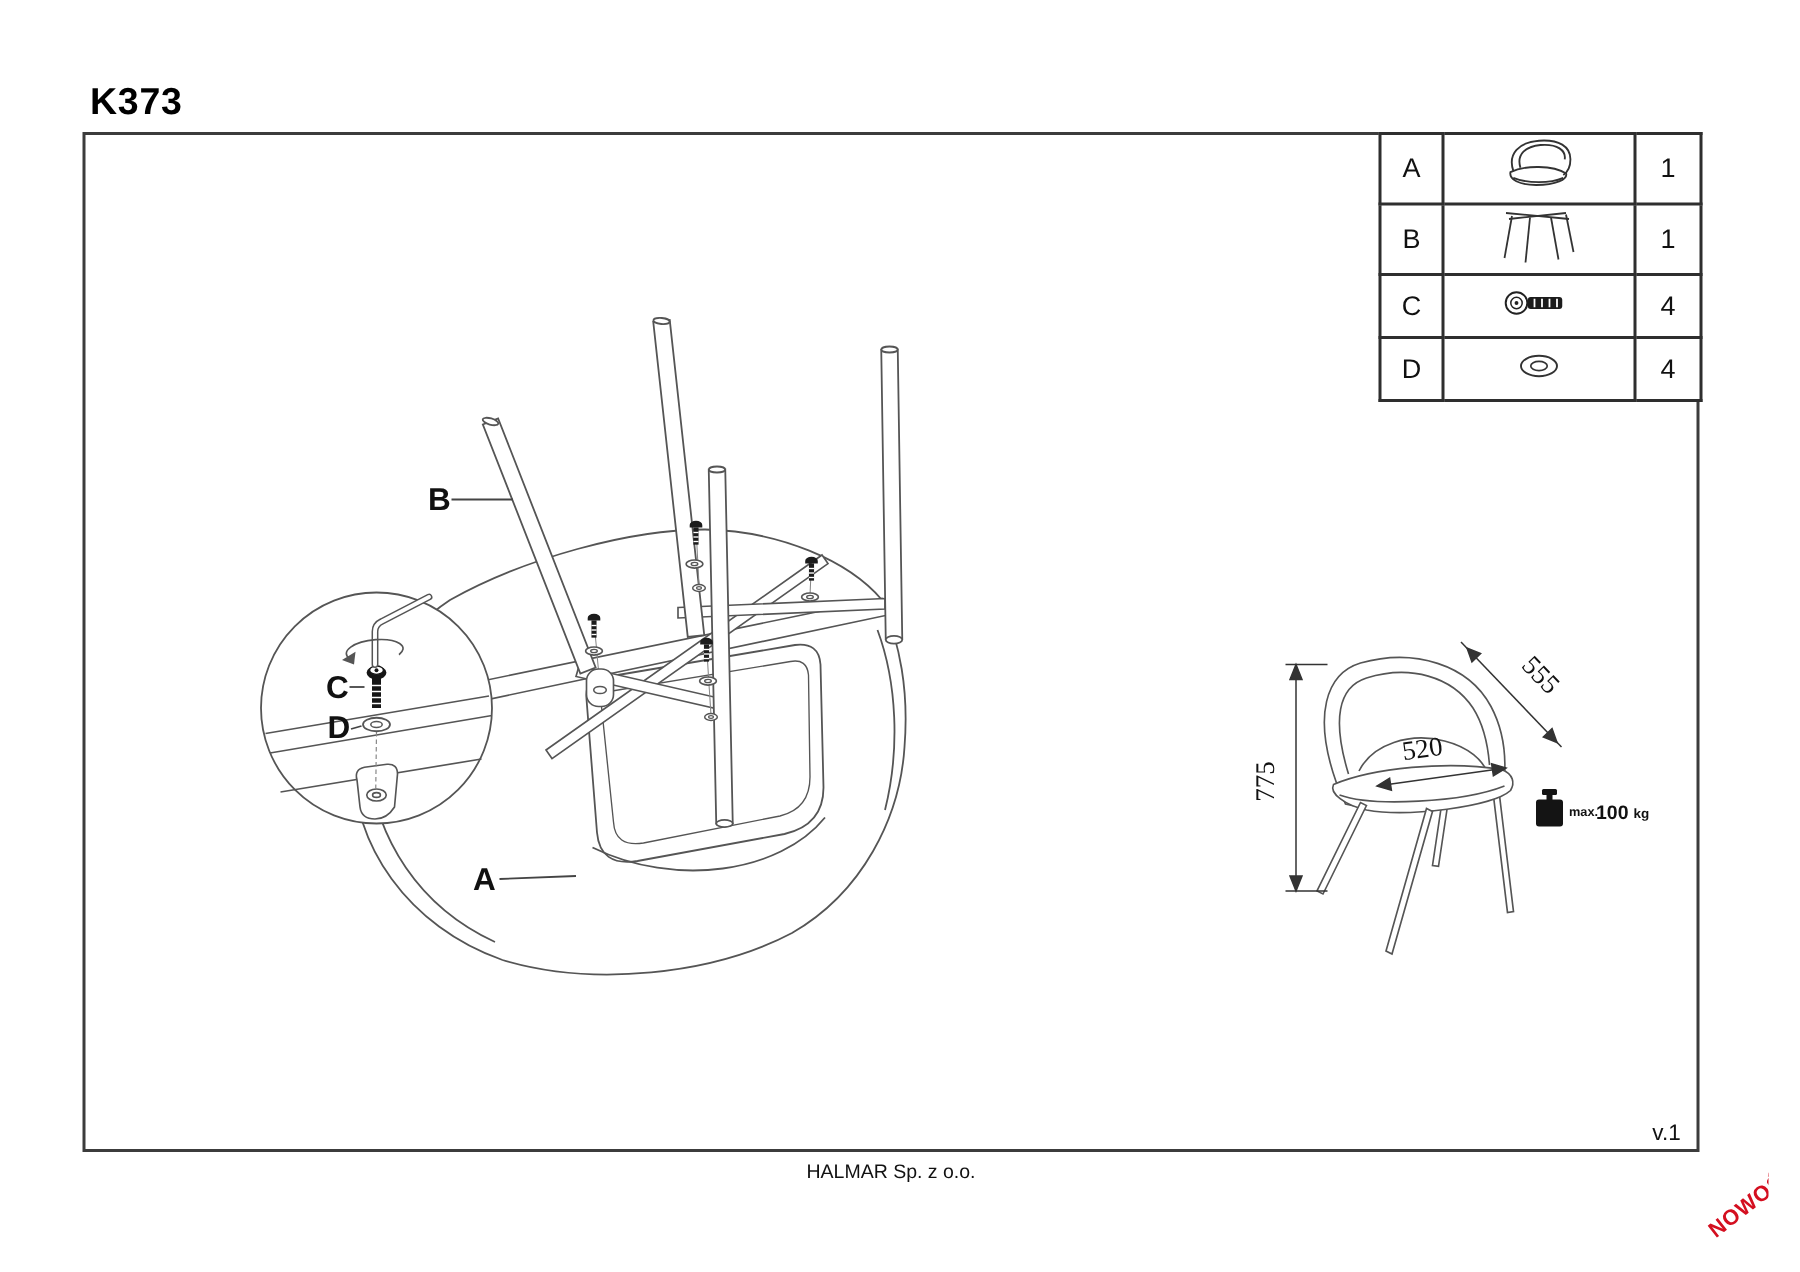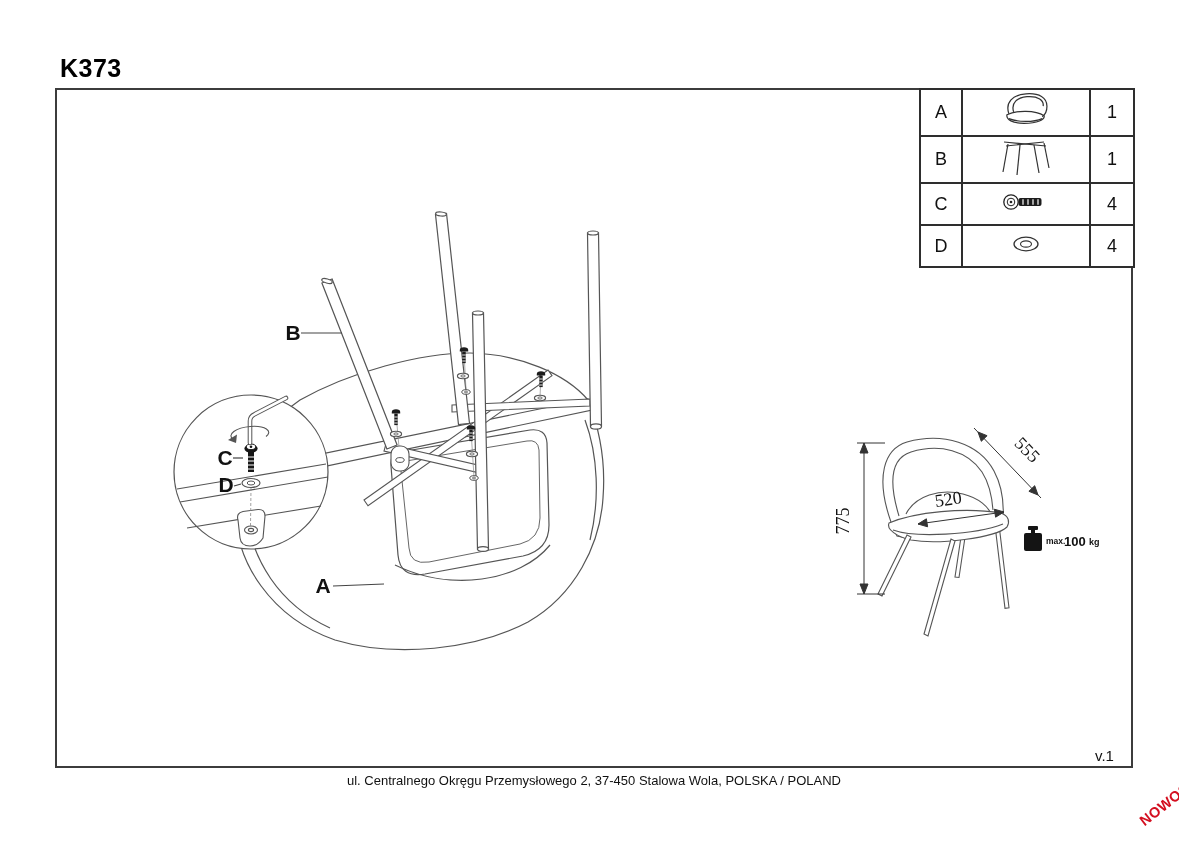--- a/index.html
+++ b/index.html
@@ -16,21 +16,21 @@
   .parts-table td.c-icon { width:128px; }
   .parts-table td.c-qty { width:44px; }
 
   .diagram-svg { position:absolute; left:110px; top:190px; }
   .dim-svg { position:absolute; left:825px; top:415px; }
 
   svg text { font-family:"Liberation Sans", sans-serif; fill:#111; }
   svg text.dim-num { font-family:"Liberation Serif", serif; font-size:18px; }
   svg text.part-label { font-size:21px; font-weight:bold; }
 
-  .version { position:absolute; left:1095px; top:747px; width:32px; text-align:left; font-size:15px; color:#111; }
+  .version { position:absolute; left:1095px; top:747px; width:32px; text-align:center; font-size:15px; color:#111; }
 
   .footer { position:absolute; left:55px; top:773px; width:1078px; text-align:center; font-size:13px; line-height:15.5px; color:#111; }
 
   .nowosc { position:absolute; left:1134px; top:793px; font-size:14.5px; font-weight:bold; letter-spacing:0.5px; transform:rotate(-38deg); transform-origin:center; }
 </style>
 </head>
 <body>
 
 <div class="page">
 
@@ -253,18 +253,18 @@
         </svg>
       </td>
       <td class="c-qty">4</td>
     </tr>
   </tbody>
     </table>
 
   <div class="version">v.1</div>
 
   <div class="footer">
-    <div>ul. Centralnego Okręgu Przemysłowego 2, 37-450 Stalowa Wola, POLSKA / POLAND</div>
+    <div>HALMAR Sp. z o.o.</div>
   </div>
 
   <div class="nowosc" style="color: rgb(212, 15, 32);">NOWOŚĆ</div>
 
 </div>
 
 </body></html>

